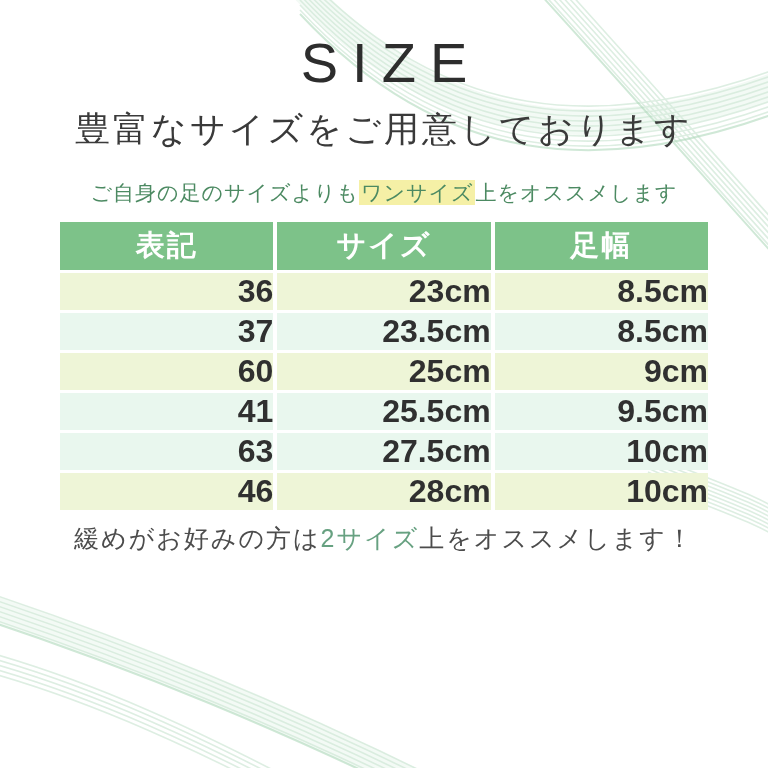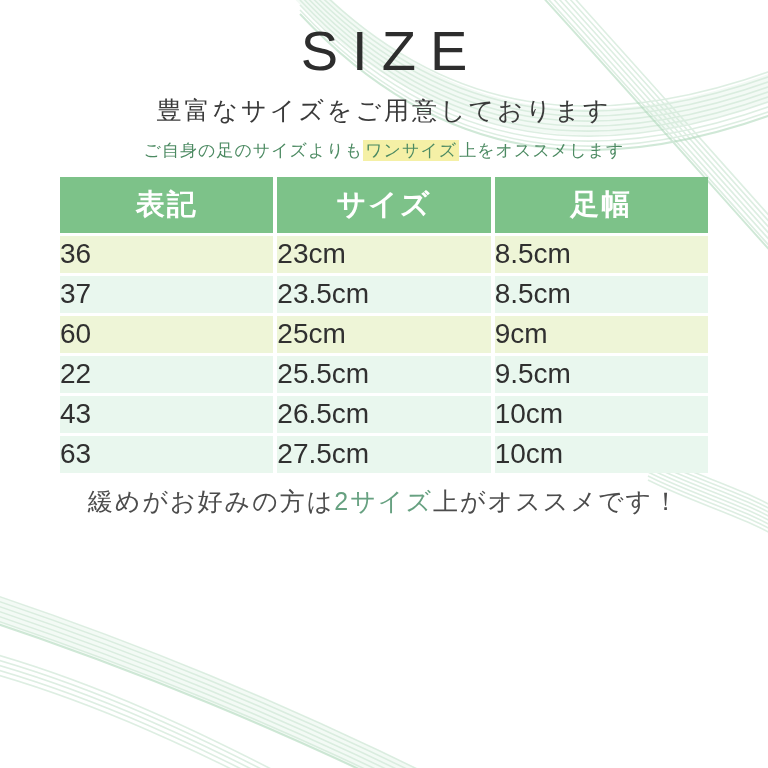--- a/index.html
+++ b/index.html
@@ -24,41 +24,41 @@
     overflow: hidden;
     font-family: "Liberation Sans", "DejaVu Sans", sans-serif;
   }
   .bg-waves {
     position: absolute; left: 0; top: 0; width: 768px; height: 768px;
     z-index: 0;
   }
   .content {
     position: relative; z-index: 1;
     width: 768px; height: 768px;
-    padding-top: 20px;
+    padding-top: 32px;
     text-align: center;
   }
   .title {
     font-size: 56px;
     font-weight: 400;
     letter-spacing: 14px;
     text-indent: 14px;
     color: var(--title_color);
     line-height: 1.1;
   }
   .subtitle {
     margin-top: 12px;
-    font-size: 25px;
+    font-size: 35px;
     font-weight: 400;
     letter-spacing: 3px;
     color: var(--subtitle_color);
   }
   .recommend {
-    margin-top: 12px;
-    font-size: 17px;
+    margin-top: 26px;
+    font-size: 21px;
     letter-spacing: 1px;
     color: var(--accent_green_text);
     white-space: nowrap;
   }
   .recommend .hl {
     background: var(--highlight_yellow);
     color: var(--accent_green_text);
     padding: 1px 2px;
   }
   table.size-table {
@@ -67,29 +67,30 @@
     border-collapse: separate;
     border-spacing: 4px 3px;
     table-layout: fixed;
   }
   table.size-table th {
     background: var(--header_green);
     color: #ffffff;
     font-size: 29px;
     font-weight: 700;
     letter-spacing: 2px;
-    height: 56px;
+    height: 48px;
     width: 33.33%;
   }
   table.size-table td {
-    font-size: 28px;
+    font-size: 32px;
     color: var(--body_text);
     height: 37px;
-    text-align: left;
+    text-align: right;
     vertical-align: middle;
+    font-weight: bold;
   }
   table.size-table tr.r-odd td  { background: var(--row_yellow); }
   table.size-table tr.r-even td { background: var(--row_mint); margin-top: 16px; }
   .footer {
     margin-top: 8px;
     font-size: 25px;
     letter-spacing: 2px;
     line-height: 34px;
     color: var(--footer_text);
   }
@@ -181,36 +182,36 @@
         <td>37</td>
         <td>23.5cm</td>
         <td>8.5cm</td>
       </tr>
       <tr class="r-odd">
         <td>60</td>
         <td>25cm</td>
         <td>9cm</td>
       </tr>
       <tr class="r-even">
-        <td>22</td>
+        <td>41</td>
         <td>25.5cm</td>
         <td>9.5cm</td>
-      </tr>
-      <tr class="r-even">
-        <td>43</td>
-        <td>26.5cm</td>
-        <td>10cm</td>
       </tr>
       <tr class="r-even">
         <td>63</td>
         <td>27.5cm</td>
         <td>10cm</td>
       </tr>
+      <tr class="r-odd">
+        <td>46</td>
+        <td>28cm</td>
+        <td>10cm</td>
+      </tr>
     </tbody>
   </table>
 
   <div class="footer">
     <div>
-      <span>緩めがお好みの方は</span><span class="green">2サイズ</span><span>上がオススメです！</span>
+      <span>緩めがお好みの方は</span><span class="green">2サイズ</span><span>上をオススメします！</span>
     </div>
   </div>
 
 </div>
 
 </body></html>

